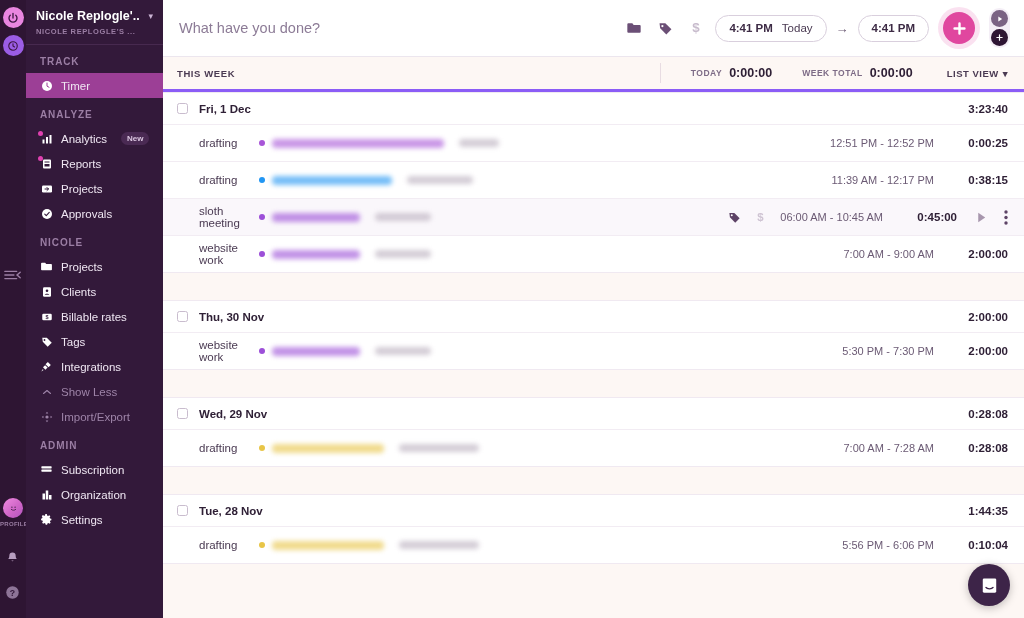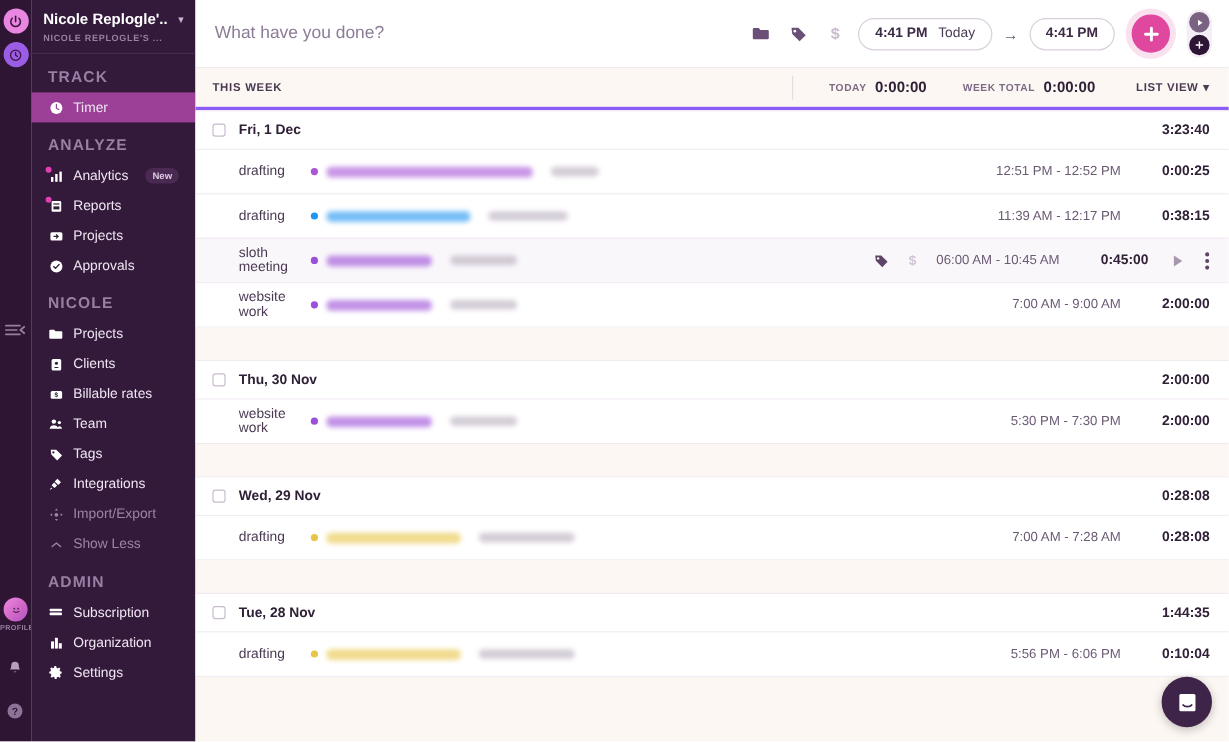--- a/index.html
+++ b/index.html
@@ -55,21 +55,21 @@
     font-size: 12.5px; font-weight: bold; color: #ffffff;
     white-space: nowrap; overflow: hidden; max-width: 108px;
   }
   .ws-chev { color: #cbb4d4; font-size: 9px; line-height: 1; }
   .ws-sub {
     font-size: 7.5px; letter-spacing: .6px; color: #9b7ea4;
     margin-top: 4px; font-weight: bold; white-space: nowrap;
     overflow: hidden; text-overflow: clip;
   }
   .nav-section {
-    font-size: 13px; letter-spacing: .9px; font-weight: bold;
+    font-size: 10px; letter-spacing: .9px; font-weight: bold;
     color: #9b7ea4; padding: 11px 0 6px 14px;
   }
   .nav-item {
     display: flex; align-items: center; gap: 8px;
     height: 25px; padding-left: 14px; font-size: 11.5px;
     color: #efe6f2; cursor: pointer; position: relative;
   }
   .nav-item.active { background: #9c3f96; }
   .nav-item.dim { color: #9e84a8; }
   .nav-ico { width: 13px; display:flex; align-items:center; justify-content:center; position: relative; }
@@ -321,64 +321,53 @@
       <span class="nav-ico">
         <svg width="12" height="12" viewBox="0 0 24 24" fill="#fff">
             <rect x="2.5" y="5.5" width="19" height="13" rx="2.5"></rect>
             <text x="12" y="16" font-size="11" font-weight="bold" fill="#33193a" text-anchor="middle" font-family="Liberation Sans, sans-serif">$</text>
           </svg>
       </span>
       <span>Billable rates</span>
     </div>
     <div class="nav-item">
       <span class="nav-ico">
-        <svg width="13" height="13" viewBox="0 0 24 24" fill="#fff">
-            <circle cx="9" cy="8" r="3.4"></circle>
-            <path d="M2.5 19c.6-3.6 3.4-5.2 6.5-5.2S15 15.4 15.5 19z"></path>
-            <circle cx="17.5" cy="9.5" r="2.6"></circle>
-            <path d="M14 19c.4-2.6 2-3.9 3.9-3.9 1.6 0 3.1 1 3.6 3.9z"></path>
-          </svg>
-      </span>
-      <span>Team</span>
-    </div>
-    <div class="nav-item">
-      <span class="nav-ico">
         <svg width="12" height="12" viewBox="0 0 24 24" fill="#fff">
             <path d="M2.5 3.5h9.2l9.8 9.8-8.2 8.2-9.8-9.8z"></path>
             <circle cx="7" cy="8" r="1.8" fill="#33193a"></circle>
           </svg>
       </span>
       <span>Tags</span>
     </div>
     <div class="nav-item">
       <span class="nav-ico">
         <svg width="13" height="13" viewBox="0 0 24 24" fill="#fff">
             <path d="M14.5 3.5 20 9l-4.2 4.2-5.5-5.5z"></path>
             <path d="M9.5 9.5 14 14l-4 4-4.5-4.5z"></path>
             <path d="M5 17l-2.5 4 4-2.5z"></path>
           </svg>
       </span>
       <span>Integrations</span>
     </div>
     <div class="nav-item dim">
       <span class="nav-ico">
+        <svg width="12" height="12" viewBox="0 0 24 24" fill="none" stroke="#9e84a8" stroke-width="2.2" stroke-linecap="round" stroke-linejoin="round">
+            <path d="M5 15l7-6 7 6"></path>
+          </svg>
+      </span>
+      <span>Show Less</span>
+    </div>
+    <div class="nav-item dim">
+      <span class="nav-ico">
         <svg width="12" height="12" viewBox="0 0 24 24" fill="#9e84a8">
             <circle cx="12" cy="12" r="3.2"></circle>
             <path d="M12 1.5l2.6 3.4h-5.2zM12 22.5l-2.6-3.4h5.2zM1.5 12l3.4-2.6v5.2zM22.5 12l-3.4 2.6V9.4z"></path>
           </svg>
       </span>
       <span>Import/Export</span>
-    </div>
-    <div class="nav-item dim">
-      <span class="nav-ico">
-        <svg width="12" height="12" viewBox="0 0 24 24" fill="none" stroke="#9e84a8" stroke-width="2.2" stroke-linecap="round" stroke-linejoin="round">
-            <path d="M5 15l7-6 7 6"></path>
-          </svg>
-      </span>
-      <span>Show Less</span>
     </div>
 
     <div class="nav-section">ADMIN</div>
     <div class="nav-item">
       <span class="nav-ico">
         <svg width="13" height="13" viewBox="0 0 24 24" fill="#fff">
             <rect x="2.5" y="6" width="19" height="4" rx="1.2"></rect>
             <rect x="2.5" y="12" width="19" height="4" rx="1.2"></rect>
           </svg>
       </span>

